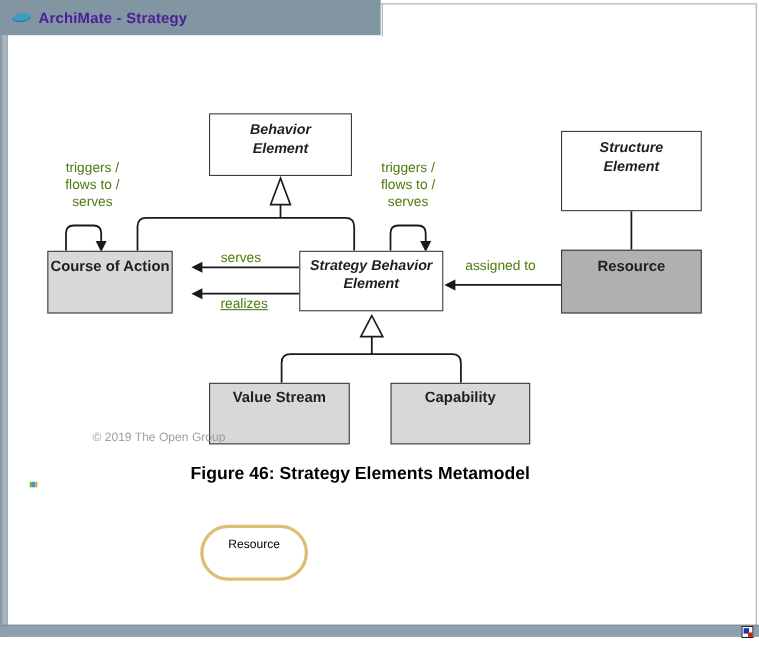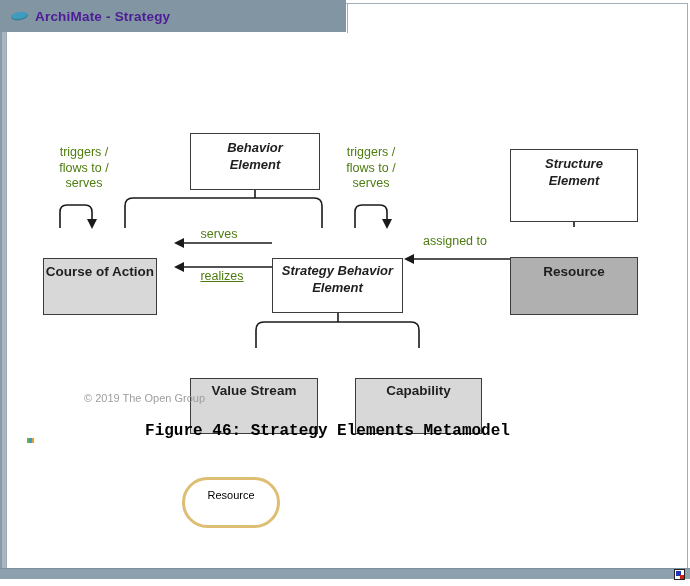--- a/index.html
+++ b/index.html
@@ -45,21 +45,21 @@
     position:absolute;left:27px;top:438px;width:7px;height:5px;z-index:26;display:flex;
   }
   .tiny-mark i{flex:1;display:block;}
   .tiny-mark .g{background:#6ab04c;}
   .tiny-mark .b{background:#3a9ad9;}
   .tiny-mark .o{background:#e0a030;}
   
   .connectors{position:absolute;left:0;top:0;z-index:5;pointer-events:none;}
   .dbox{
     position:absolute;box-sizing:border-box;border:1.5px solid #3c3c3c;
-    text-align:center;color:#1f1f1f;z-index:10;white-space:pre-line;margin-top:30px;
+    text-align:center;color:#1f1f1f;z-index:10;white-space:pre-line;
   }
   .dbox.white{background:#ffffff;font-weight:bold;font-style:italic;font-size:13px;line-height:1.3;padding-top:6px;}
   .dbox.gray{background:#d8d8d8;font-weight:bold;font-size:13.5px;padding-top:4px;}
   .dbox.darkgray{background:#b0b0b0;font-weight:bold;font-size:13.5px;padding-top:6px;}
   #box-be{left:190px;top:103px;width:130px;height:57px;}
   #box-se{left:510px;top:119px;width:128px;height:73px;}
   #box-coa{left:43px;top:228px;width:114px;height:57px;padding-top:5px;}
   #box-sbe{left:272px;top:228px;width:131px;height:55px;padding-top:4px;}
   #box-res{left:510px;top:227px;width:128px;height:58px;}
   #box-vs{left:190px;top:348px;width:128px;height:56px;}
@@ -71,21 +71,21 @@
   #lbl-trig-left{left:29px;top:145px;width:110px;}
   #lbl-trig-right{left:316px;top:145px;width:110px;}
   #lbl-serves{left:184px;top:227px;width:70px;}
   #lbl-realizes{left:184px;top:269px;width:76px;text-decoration:underline;}
   #lbl-assigned{left:410px;top:234px;width:90px;}
   .copyright{
     position:absolute;left:36px;top:392px;font-size:11px;color:#9e9e9e;z-index:12;margin-left:48px;
   }
   .caption{
     position:absolute;left:95px;top:422px;width:465px;text-align:center;
-    font-family:Liberation Mono, monospace;font-weight:bold;font-size:16px;color:#000;z-index:12;
+    font-family:Liberation Sans, sans-serif;font-weight:bold;font-size:16px;color:#000;z-index:12;
   }
   
   .archi-element{
     position:absolute;left:182px;top:477px;width:98px;height:51px;
     border:3px solid #ddbe72;border-radius:26px;background:#fff;
     box-sizing:border-box;text-align:center;z-index:15;
   }
   .archi-element span{display:inline-block;margin-top:9px;font-size:11px;color:#000;}
 </style>
 </head>

